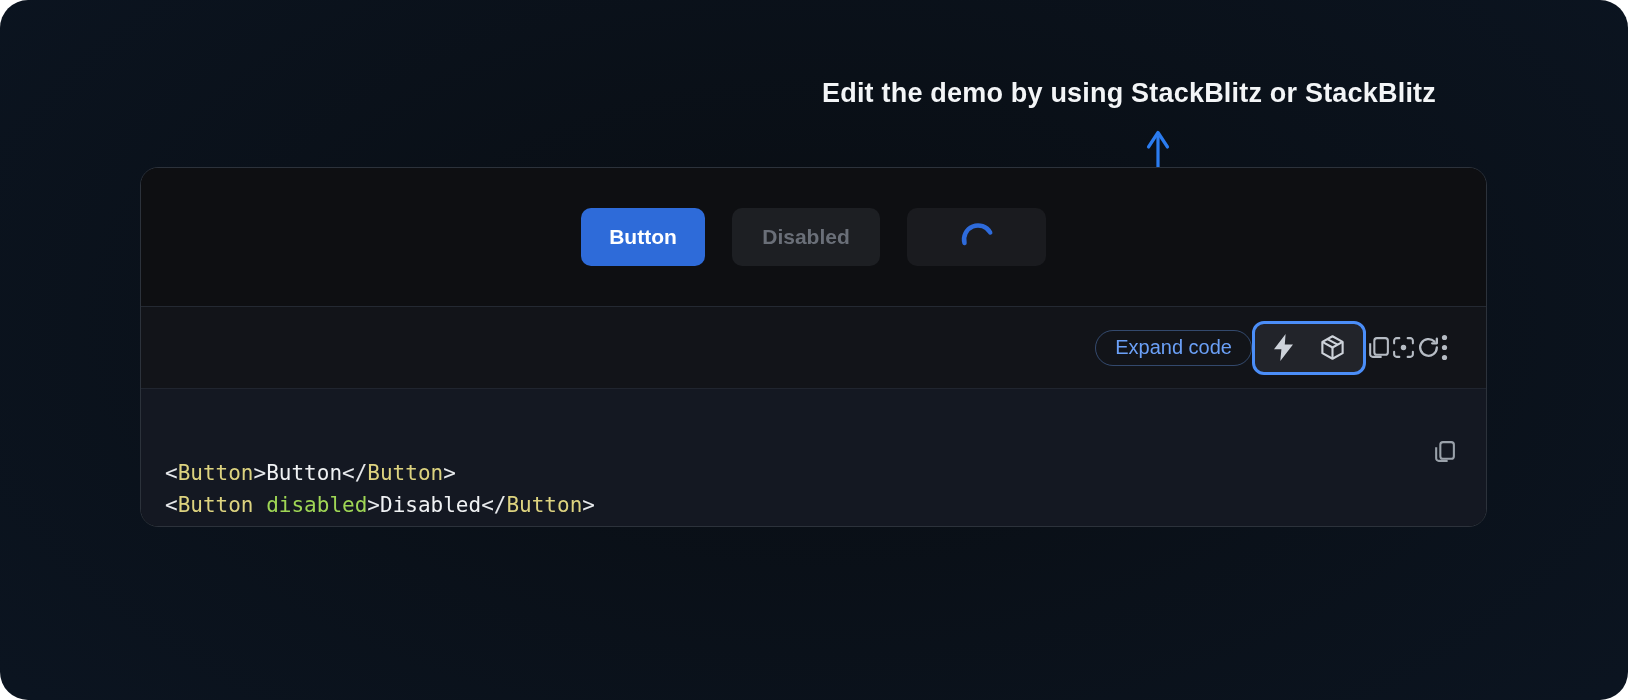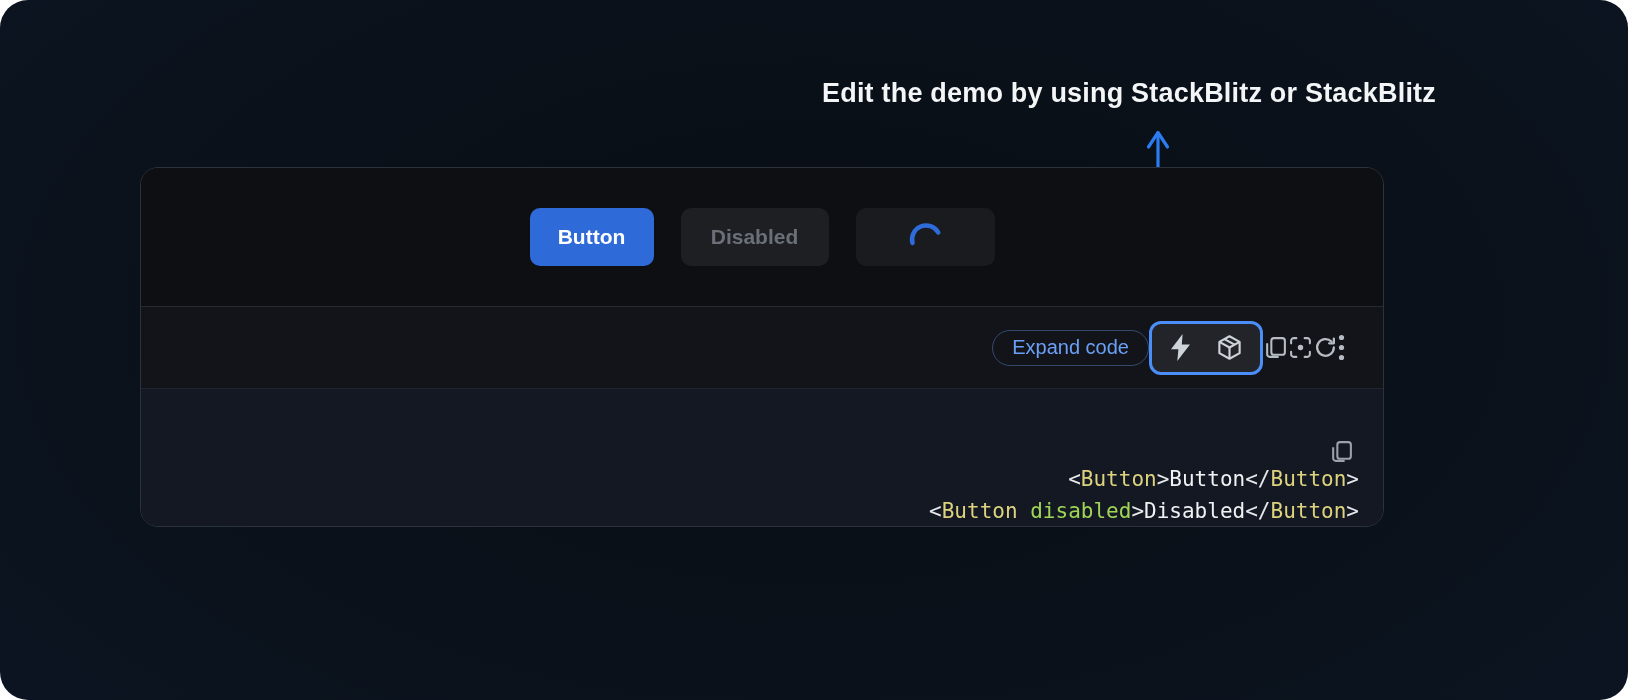--- a/index.html
+++ b/index.html
@@ -12,21 +12,21 @@
   
   .annotation {
     position:absolute; top:78px; right:192px;
     color:#f3f5f7; font-size:27px; font-weight:700; letter-spacing:.2px;
     white-space:nowrap;
   }
   .arrow-svg { position:absolute; left:1140px; top:110px; }
 
   
   .card {
-    position:absolute; left:140px; top:167px; width:1244px; height:360px;
+    position:absolute; left:140px; top:167px; width:1347px; height:360px;
     border:1px solid #2c323b; border-radius:18px; overflow:hidden;
     display:flex; flex-direction:column;
     background:#0e0f12;
   }
   .demo-area {
     height:138px; flex:0 0 138px; background:#0e0f12;
     display:flex; align-items:center; justify-content:center; gap:27px;
   }
   .btn {
     height:58px; border:none; border-radius:10px; font-family:"Liberation Sans",sans-serif;
@@ -50,23 +50,23 @@
   .hl-box {
     height:54px; padding:0 17px; border:3px solid #4b8ef8; border-radius:12px;
     background:#22242a; display:flex; align-items:center; gap:24px;
   }
   .tool-icon { display:flex; align-items:center; justify-content:center; cursor:pointer; color:#b6bcc4; }
   .hl-box .tool-icon { color:#ced3da; }
 
   
   .code-area {
     flex:1 1 auto; background:#141822; border-top:1px solid #20252f;
-    padding:12px 24px; position:relative;
+    padding:6px 24px; position:relative;
     font-family:"DejaVu Sans Mono","Liberation Mono",monospace;
-    font-size:21px; line-height:31.5px; white-space:pre; color:#eceef1;text-align:right;
+    font-size:21px; line-height:31.5px; white-space:pre; color:#eceef1;
   }
   .tok-punct { color:#e7e9ec; }
   .tok-tag   { color:#ddd37f; }
   .tok-attr  { color:#9fd655; }
   .tok-text  { color:#f0f2f4; }
   .code-copy { position:absolute; top:18px; right:29px; color:#9aa1aa; cursor:pointer; }
 </style>
 </head>
 <body>
 

